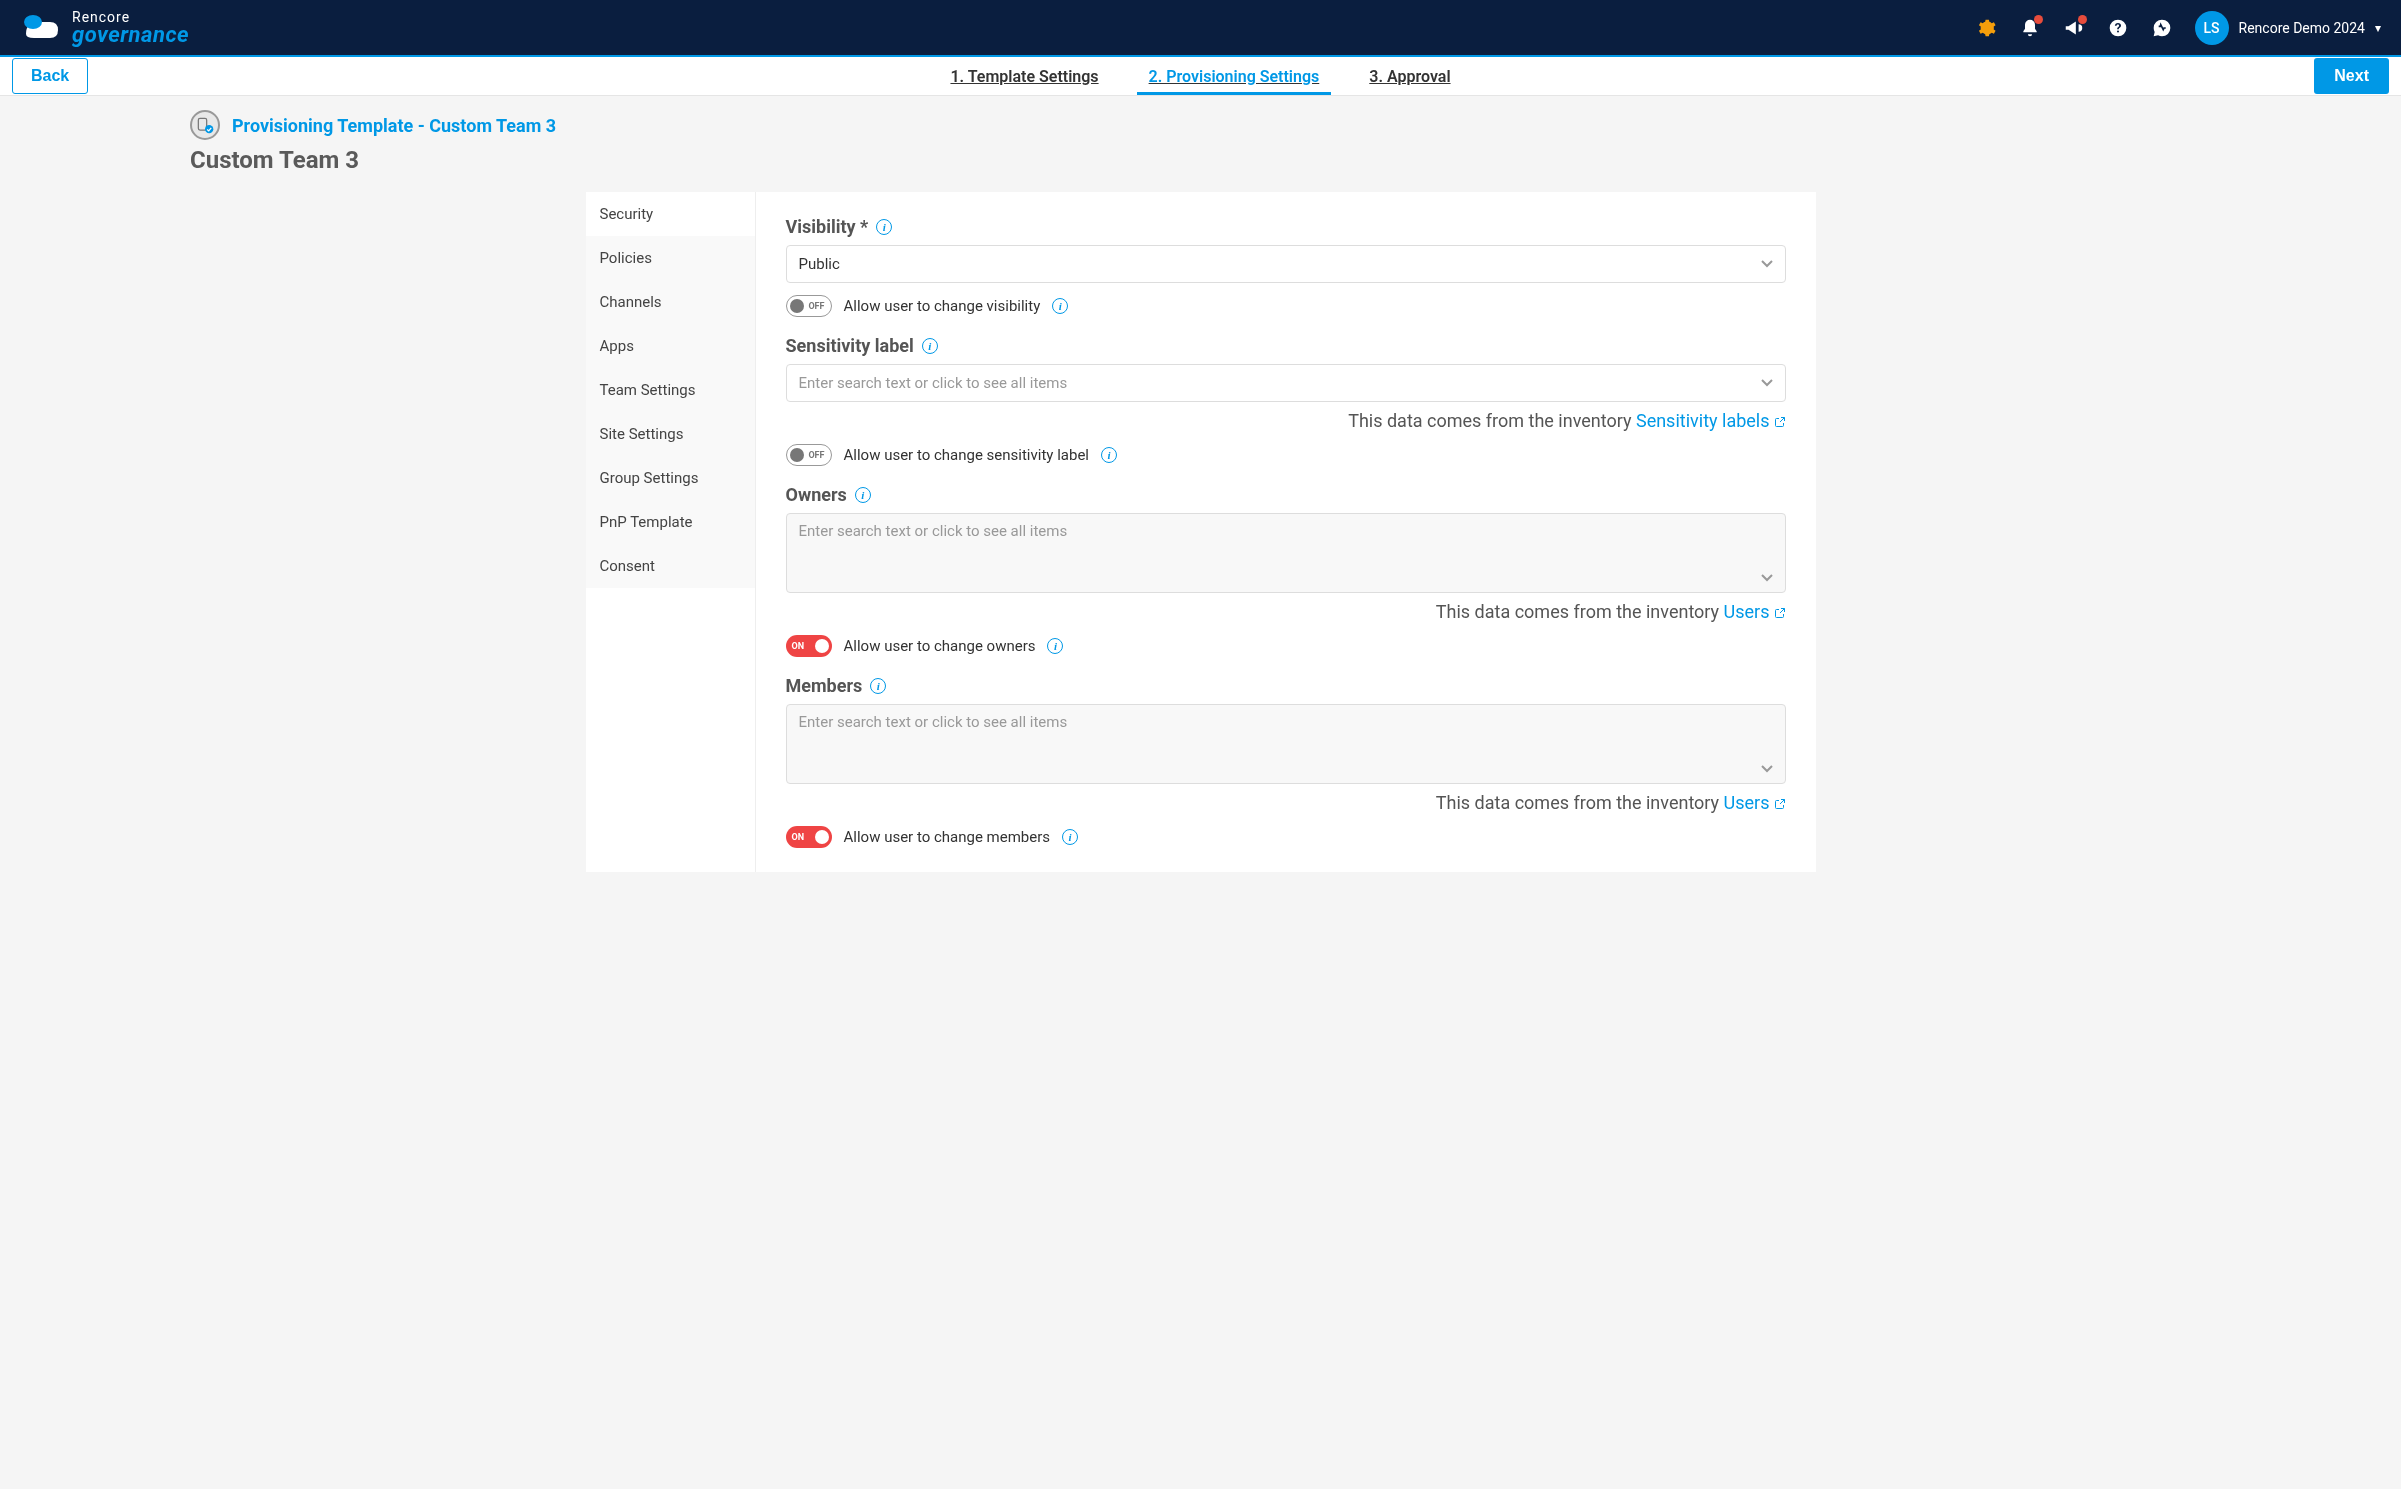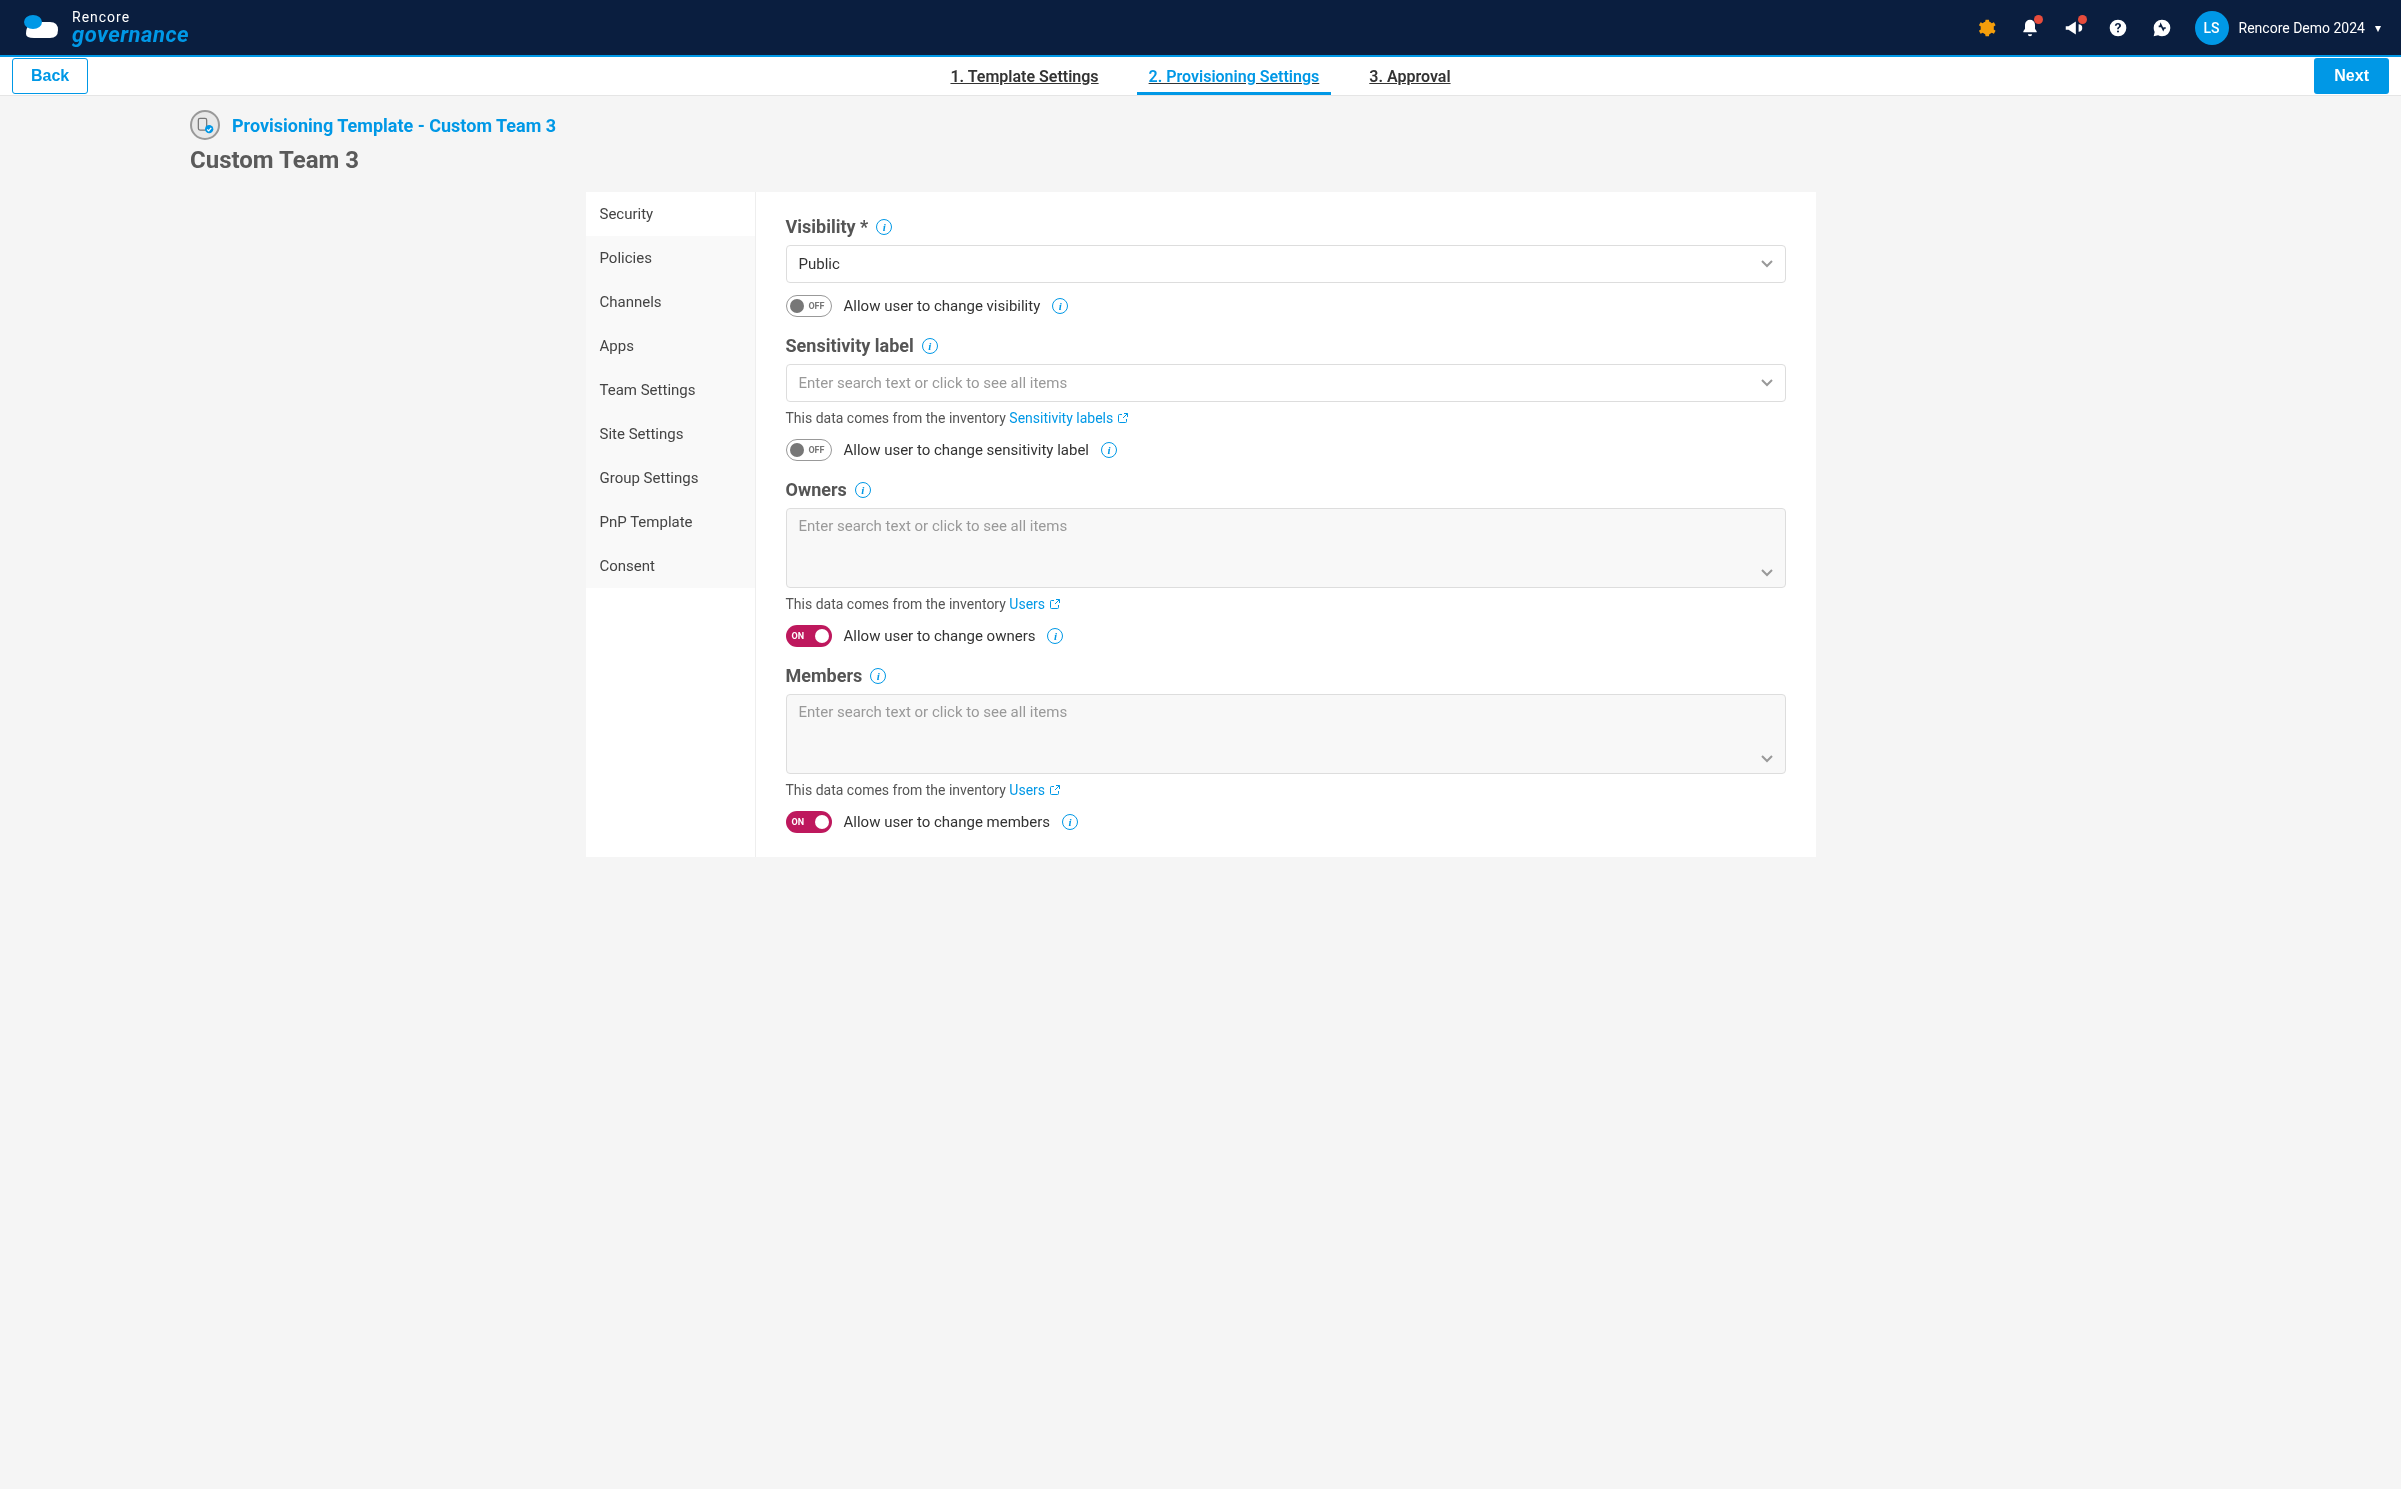--- a/index.html
+++ b/index.html
@@ -49,30 +49,30 @@
 .section-label { font-size: 18px; font-weight: 700; color: #555; display: flex; align-items: center; gap: 8px; margin-bottom: 8px; margin-top: 18px; }
 .section-label:first-child { margin-top: 0; }
 .info-icon { width: 16px; height: 16px; border: 1.5px solid #0098e6; border-radius: 50%; display: inline-flex; align-items: center; justify-content: center; color: #0098e6; font-size: 11px; font-weight: bold; font-style: italic; font-family: Georgia, serif; }
 
 .select-box { width: 100%; border: 1px solid #ddd; border-radius: 4px; height: 38px; display: flex; align-items: center; padding: 6px 12px; position: relative; font-size: 15px; color: #333; cursor: pointer; background: #fff; }
 .select-box.tall { height: 80px; align-items: flex-start; padding-top: 8px; background: #f8f8f8; }
 .select-box .placeholder { color: #999; }
 .select-box .chev-down { position: absolute; right: 12px; width: 12px; height: 12px; display: flex; align-items: center; justify-content: center; color: #999; }
 .select-box.tall .chev-down { top: auto; bottom: 8px; }
 
-.helper-row { font-size: 14px; color: #555; margin-top: 8px; }
+.helper-row { font-size: 18px; color: #555; margin-top: 8px; text-align: right; }
 .helper-row a { color: #0098e6; text-decoration: none; }
 .ext-icon { display: inline-block; margin-left: 4px; vertical-align: -1px; }
 
 .toggle-row { display: flex; align-items: center; gap: 12px; margin-top: 12px; }
 .toggle { width: 46px; height: 22px; border-radius: 11px; position: relative; cursor: pointer; display: flex; align-items: center; }
 .toggle.off { background: #fff; border: 1px solid #999; }
 .toggle.off::before { content: ''; width: 14px; height: 14px; background: #777; border-radius: 50%; position: absolute; left: 3px; }
 .toggle.off .tlabel { position: absolute; right: 6px; font-size: 9px; font-weight: 700; color: #777; }
-.toggle.on { background: #be185d; }
+.toggle.on { background: #ef4444; }
 .toggle.on::before { content: ''; width: 14px; height: 14px; background: #fff; border-radius: 50%; position: absolute; right: 3px; }
 .toggle.on .tlabel { position: absolute; left: 6px; font-size: 9px; font-weight: 700; color: #fff; }
 .toggle-text { font-size: 15px; color: #333; }
 
 
 svg.chev-svg { stroke: #999; stroke-width: 2; fill: none; }
 
 </style>
 </head>
 <body>

